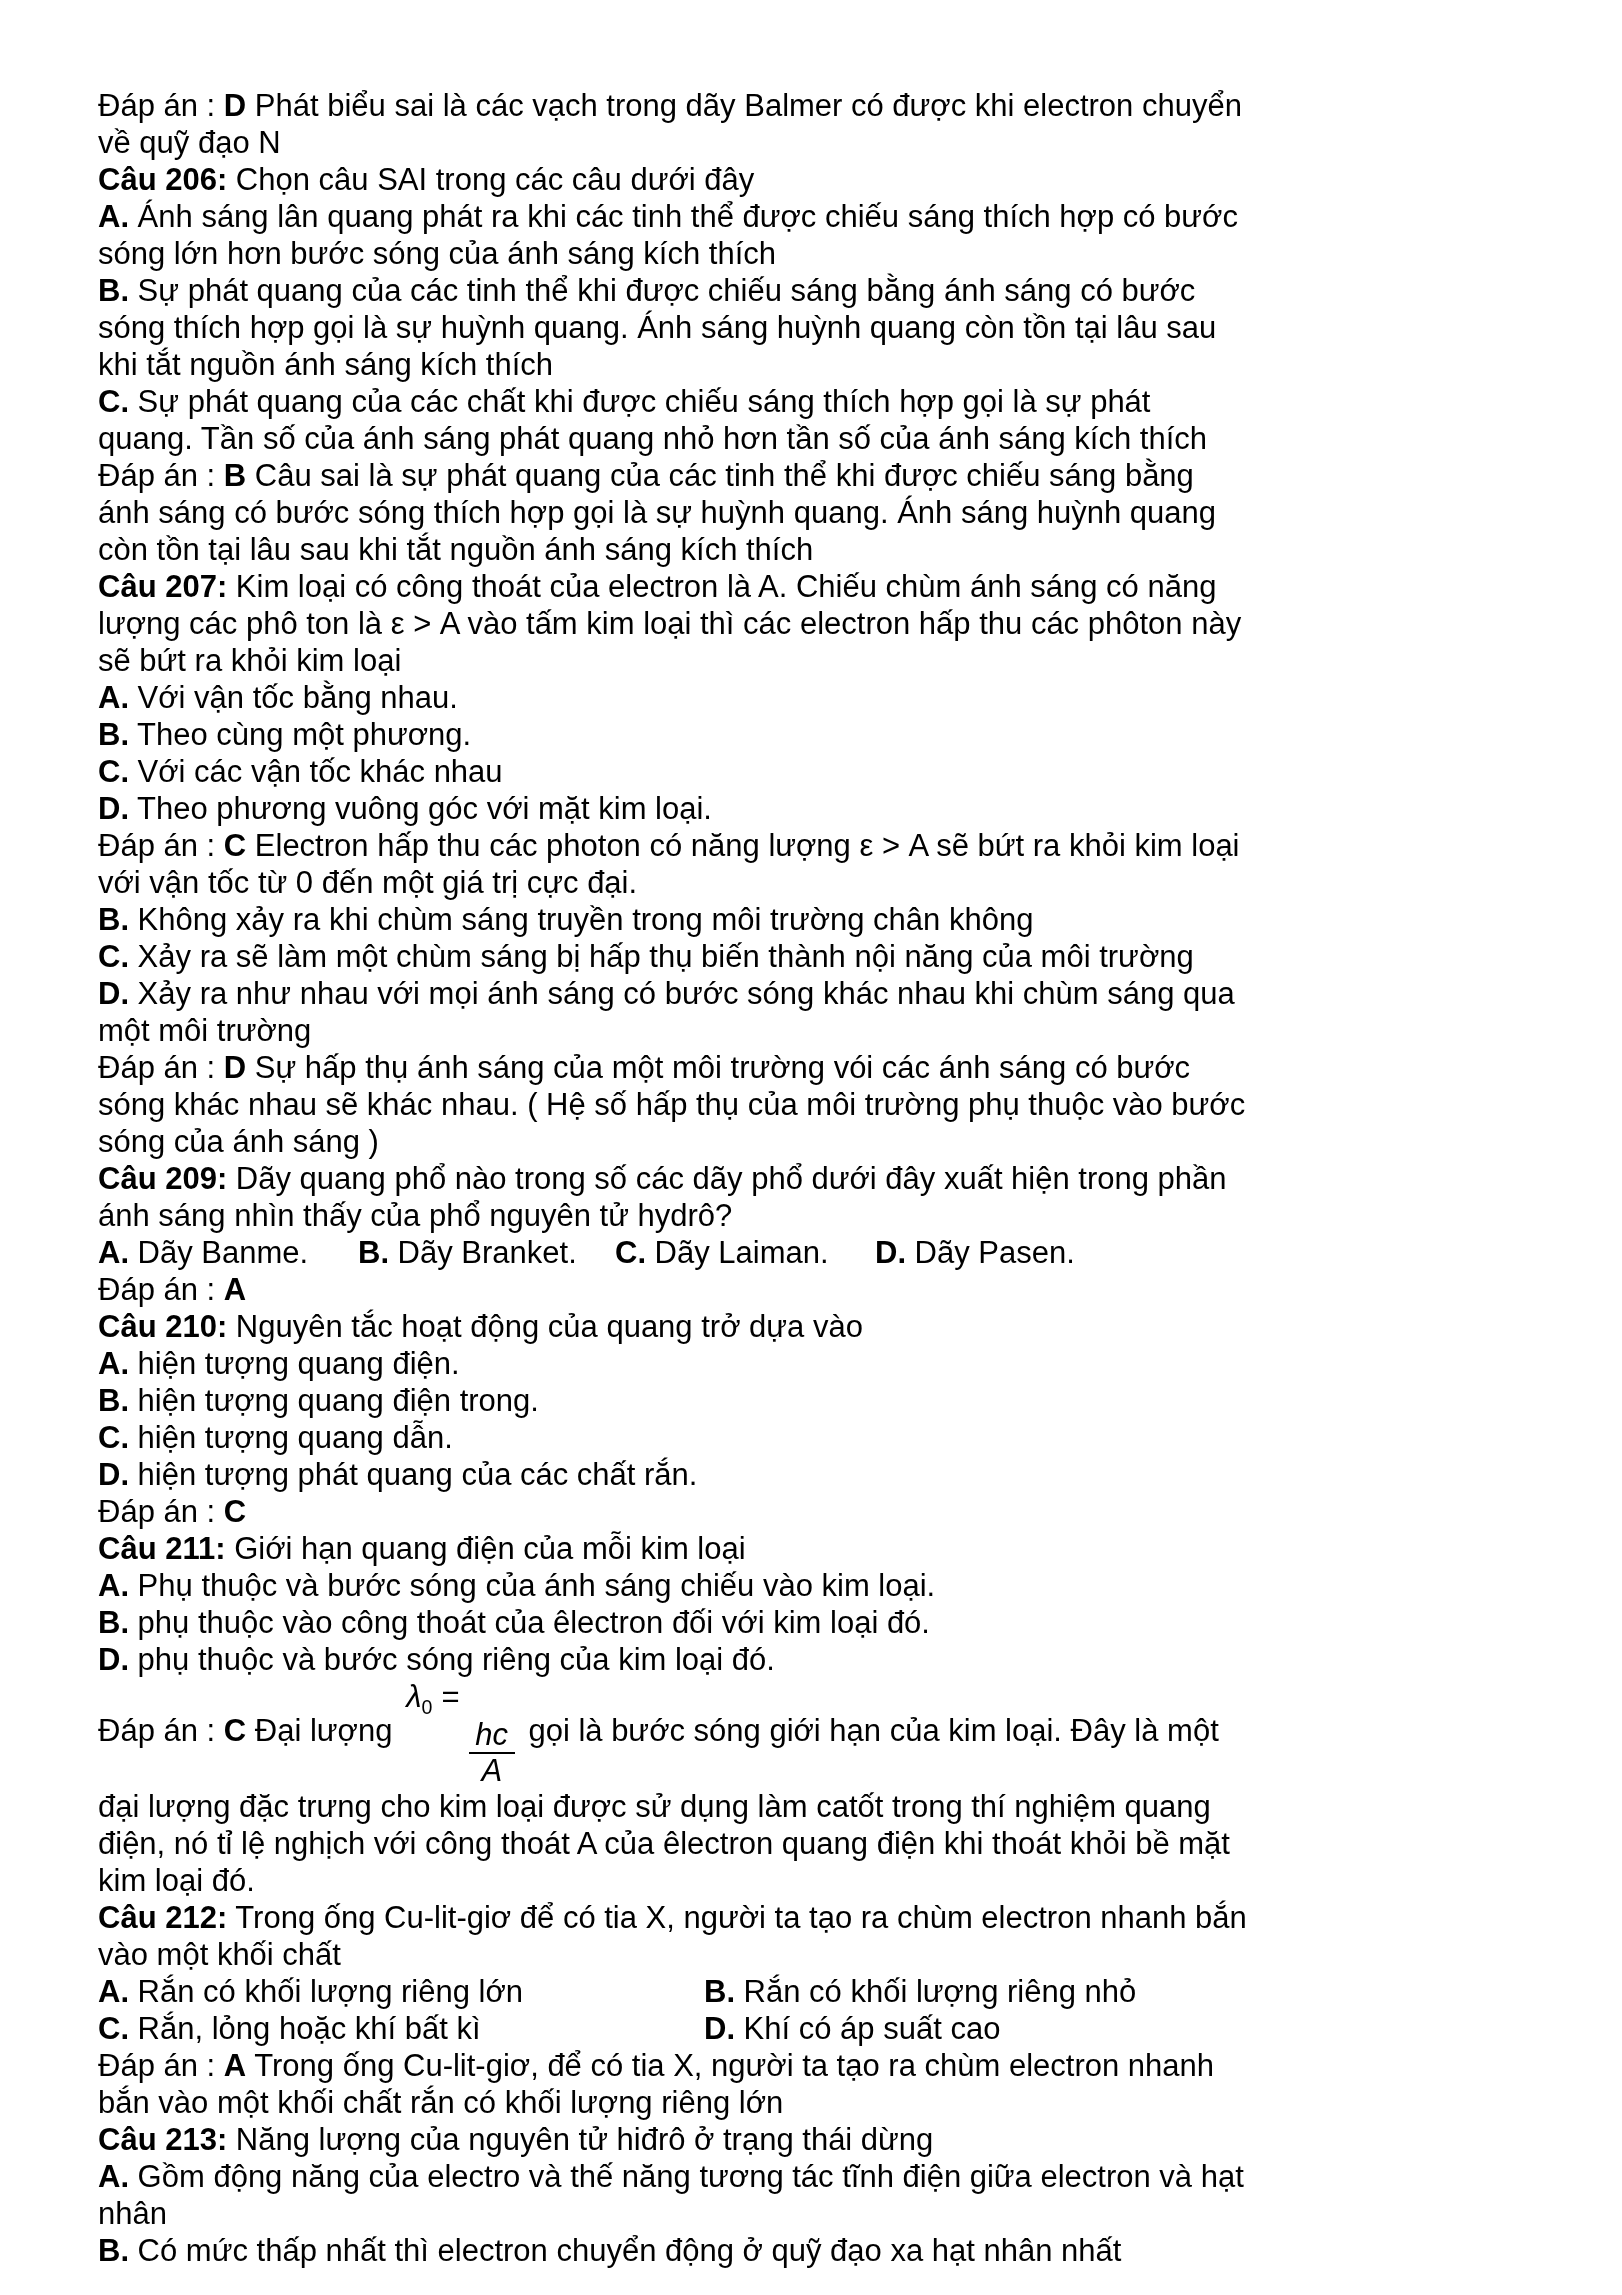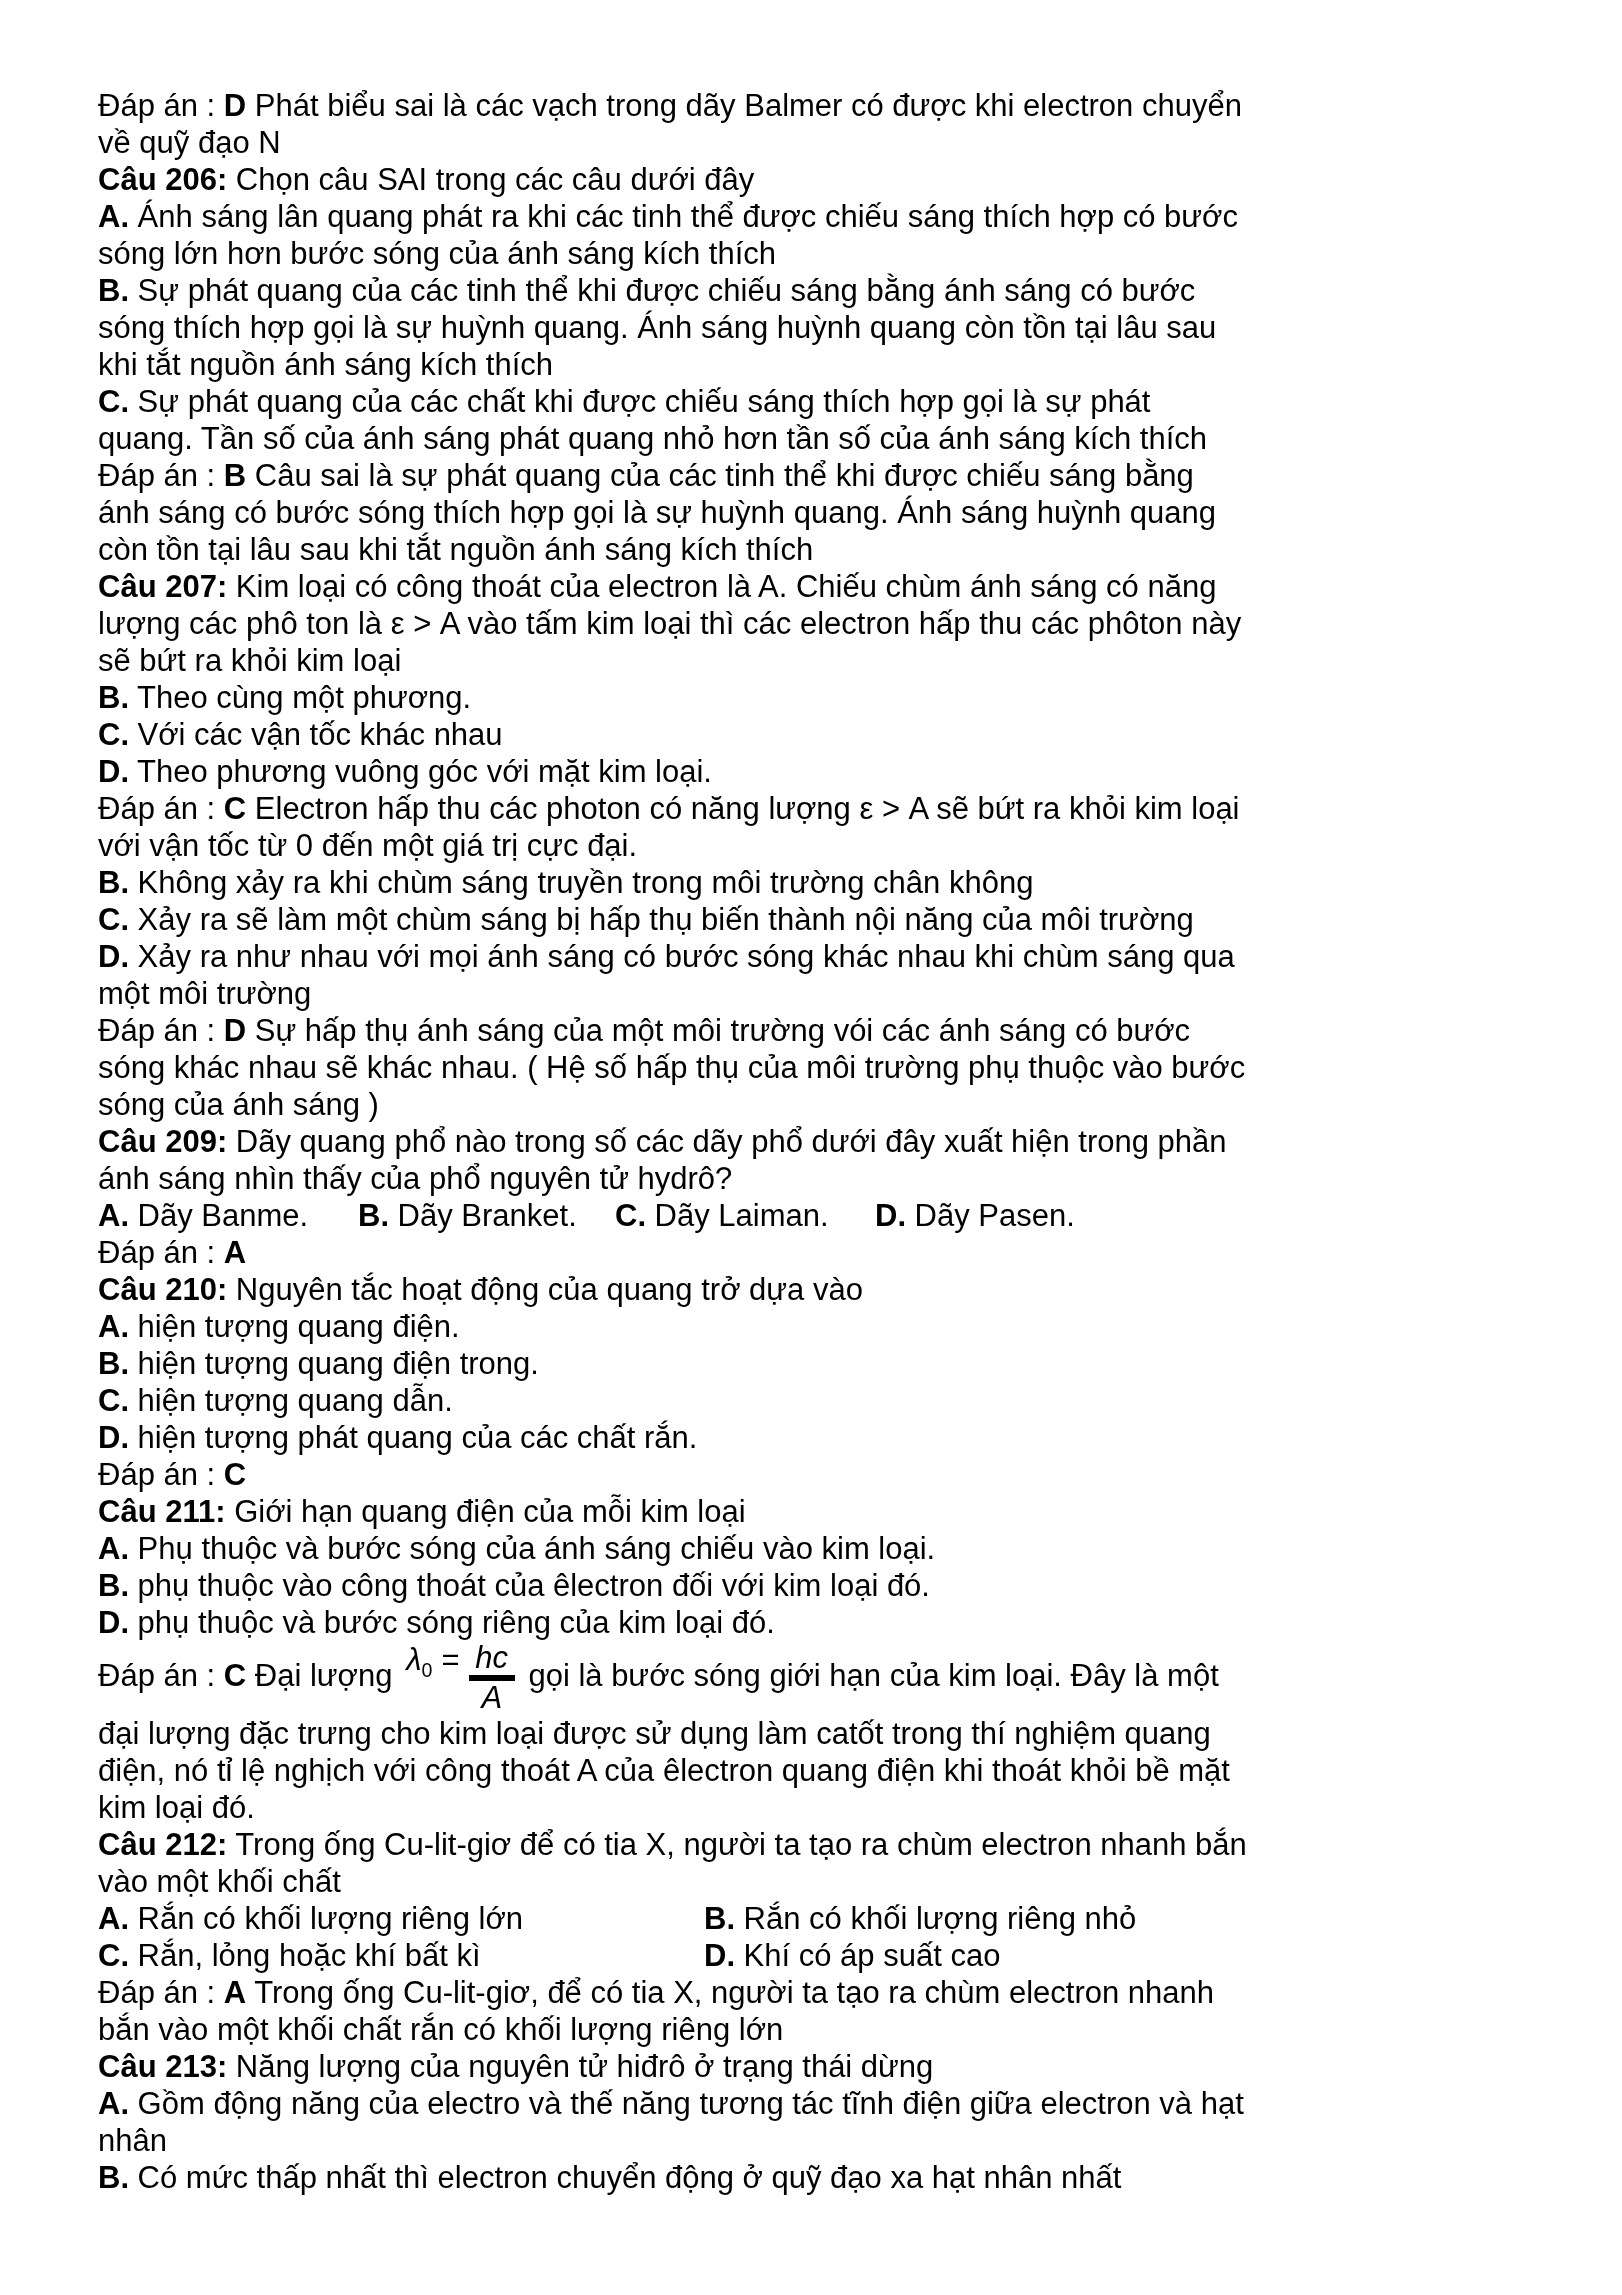--- a/index.html
+++ b/index.html
@@ -25,34 +25,35 @@
     display: inline-flex;
     align-items: flex-start;
     vertical-align: middle;
     margin: 0 5.2px;
     font-style: italic;
   }
   .fvar { font-style: italic; }
   .fvar sub { font-size: 19.6px; font-style: normal; }
   .feq { font-style: normal; margin: 0 9.2px; }
   .ffrac { display: inline-flex; flex-direction: column; align-items: center; }
-  .fnum { border-bottom: 6px solid #000000; padding: 0 6.5px; line-height: 1.1; }
+  .fnum { border-bottom: 2px solid #000000; padding: 0 6.5px; line-height: 1.1; margin-top: 40px; }
   .fden { line-height: 1.1; }
 </style>
 </head>
 <body>
 
 <div class="page">
     <div class="para"><span>Đáp án : </span><span class="b">D</span><span> Phát biểu sai là các vạch trong dãy Balmer có được khi electron chuyển về quỹ đạo N</span></div>
     <div class="para"><span class="b">Câu 206:</span><span> Chọn câu SAI trong các câu dưới đây</span></div>
     <div class="para"><span class="b">A.</span><span> Ánh sáng lân quang phát ra khi các tinh thể được chiếu sáng thích hợp có bước sóng lớn hơn bước sóng của ánh sáng kích thích</span></div>
     <div class="para"><span class="b">B.</span><span> Sự phát quang của các tinh thể khi được chiếu sáng bằng ánh sáng có bước sóng thích hợp gọi là sự huỳnh quang. Ánh sáng huỳnh quang còn tồn tại lâu sau khi tắt nguồn ánh sáng kích thích</span></div>
     <div class="para"><span class="b">C.</span><span> Sự phát quang của các chất khi được chiếu sáng thích hợp gọi là sự phát quang. Tần số của ánh sáng phát quang nhỏ hơn tần số của ánh sáng kích thích</span></div>
     <div class="para"><span>Đáp án : </span><span class="b">B</span><span> Câu sai là sự phát quang của các tinh thể khi được chiếu sáng bằng ánh sáng có bước sóng thích hợp gọi là sự huỳnh quang. Ánh sáng huỳnh quang còn tồn tại lâu sau khi tắt nguồn ánh sáng kích thích</span></div>
     <div class="para"><span class="b">Câu 207:</span><span> Kim loại có công thoát của electron là A. Chiếu chùm ánh sáng có năng lượng các phô ton là ε &gt; A vào tấm kim loại thì các electron hấp thu các phôton này sẽ bứt ra khỏi kim loại</span></div>
+    <div class="para"><span class="b">A.</span><span> Với vận tốc bằng nhau.</span></div>
     <div class="para"><span class="b">B.</span><span> Theo cùng một phương.</span></div>
     <div class="para"><span class="b">C.</span><span> Với các vận tốc khác nhau</span></div>
     <div class="para"><span class="b">D.</span><span> Theo phương vuông góc với mặt kim loại.</span></div>
     <div class="para"><span>Đáp án : </span><span class="b">C</span><span> Electron hấp thu các photon có năng lượng ε &gt; A sẽ bứt ra khỏi kim loại với vận tốc từ 0 đến một giá trị cực đại.</span></div>
     <div class="para"><span class="b">B.</span><span> Không xảy ra khi chùm sáng truyền trong môi trường chân không</span></div>
     <div class="para"><span class="b">C.</span><span> Xảy ra sẽ làm một chùm sáng bị hấp thụ biến thành nội năng của môi trường</span></div>
     <div class="para"><span class="b">D.</span><span> Xảy ra như nhau với mọi ánh sáng có bước sóng khác nhau khi chùm sáng qua một môi trường</span></div>
     <div class="para"><span>Đáp án : </span><span class="b">D</span><span> Sự hấp thụ ánh sáng của một môi trường vói các ánh sáng có bước sóng khác nhau sẽ khác nhau. ( Hệ số hấp thụ của môi trường phụ thuộc vào bước sóng của ánh sáng )</span></div>
     <div class="para"><span class="b">Câu 209:</span><span> Dãy quang phổ nào trong số các dãy phổ dưới đây xuất hiện trong phần ánh sáng nhìn thấy của phổ nguyên tử hydrô?</span></div>
     <div class="row4">

